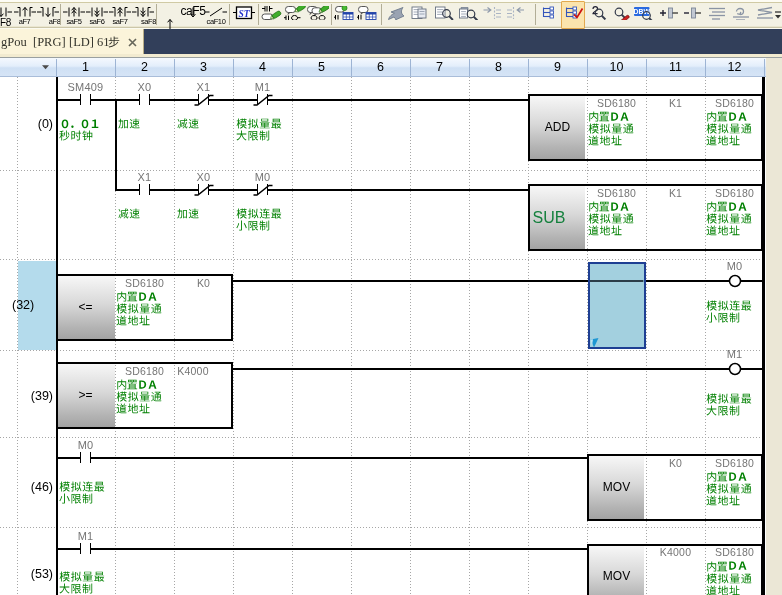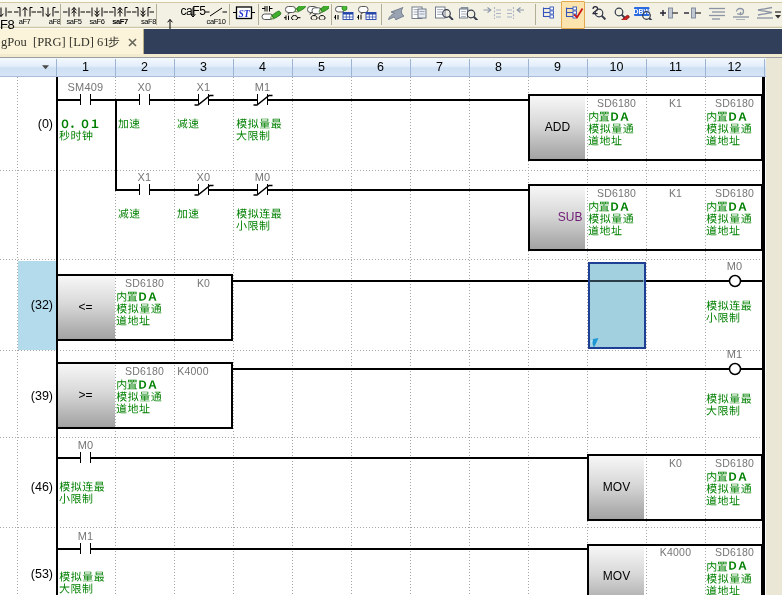--- a/index.html
+++ b/index.html
@@ -46,21 +46,21 @@
       <div style="position:absolute;left:-10px;top:2px;width:22px;height:26px;">
         <svg width="22" height="14" viewBox="0 0 22 14" style="position:absolute;left:0;top:4px">
           <line x1="6" y1="1.5" x2="6" y2="10.5" stroke="#000" stroke-width="1"></line>
           <line x1="16" y1="1.5" x2="16" y2="10.5" stroke="#000" stroke-width="1"></line>
           <line x1="0" y1="6" x2="4.5" y2="6" stroke="#000" stroke-width="1"></line>
           <line x1="17.5" y1="6" x2="22" y2="6" stroke="#000" stroke-width="1"></line>
           <line x1="11" y1="1.5" x2="11" y2="10.5" stroke="#000" stroke-width="1"></line>
           <path d="M8.6 7.7L11 10.5L13.4 7.7" fill="none" stroke="#000" stroke-width="1"></path>
         </svg>
       </div>
-      <div style="position:absolute;left:0px;top:17px;width:12px;font-size:13px;color:#000;letter-spacing:-0.4px">F8</div>
+      <div style="position:absolute;left:0px;top:17px;width:12px;font-size:10px;color:#000;letter-spacing:-0.4px">F8</div>
       <div style="position:absolute;left:13.5px;top:2px;width:22px;height:26px;">
         <svg width="22" height="14" viewBox="0 0 22 14" style="position:absolute;left:0;top:4px">
           <line x1="6" y1="1.5" x2="6" y2="10.5" stroke="#000" stroke-width="1"></line>
           <line x1="16" y1="1.5" x2="16" y2="10.5" stroke="#000" stroke-width="1"></line>
           <line x1="0" y1="6" x2="4.5" y2="6" stroke="#000" stroke-width="1"></line>
           <line x1="17.5" y1="6" x2="22" y2="6" stroke="#000" stroke-width="1"></line>
           <line x1="3.5" y1="1.5" x2="6" y2="1.5" stroke="#000" stroke-width="1"></line>
           <line x1="16" y1="1.5" x2="18.5" y2="1.5" stroke="#000" stroke-width="1"></line>
           <line x1="11" y1="1.5" x2="11" y2="10.5" stroke="#000" stroke-width="1"></line>
           <path d="M8.6 4.3L11 1.5L13.4 4.3" fill="none" stroke="#000" stroke-width="1"></path>
@@ -98,21 +98,21 @@
           <line x1="6" y1="1.5" x2="6" y2="10.5" stroke="#000" stroke-width="1"></line>
           <line x1="16" y1="1.5" x2="16" y2="10.5" stroke="#000" stroke-width="1"></line>
           <line x1="0" y1="6" x2="4.5" y2="6" stroke="#000" stroke-width="1"></line>
           <line x1="17.5" y1="6" x2="22" y2="6" stroke="#000" stroke-width="1"></line>
           <line x1="11" y1="1.5" x2="11" y2="10.5" stroke="#000" stroke-width="1"></line>
           <path d="M8.6 7.7L11 10.5L13.4 7.7" fill="none" stroke="#000" stroke-width="1"></path>
           <path d="M8.6 4.7L11 7.5L13.4 4.7" fill="none" stroke="#000" stroke-width="1"></path>
         </svg>
         <div style="position:absolute;left:-2px;top:15px;width:26px;text-align:center;font-size:7.5px;color:#000;letter-spacing:-0.4px">saF6</div>
       </div>
-      <div style="position:absolute;left:109px;top:2px;width:22px;height:26px;font-weight:bold;">
+      <div style="position:absolute;left:109px;top:2px;width:22px;height:26px;">
         <svg width="22" height="14" viewBox="0 0 22 14" style="position:absolute;left:0;top:4px">
           <line x1="6" y1="1.5" x2="6" y2="10.5" stroke="#000" stroke-width="1"></line>
           <line x1="16" y1="1.5" x2="16" y2="10.5" stroke="#000" stroke-width="1"></line>
           <line x1="0" y1="6" x2="4.5" y2="6" stroke="#000" stroke-width="1"></line>
           <line x1="17.5" y1="6" x2="22" y2="6" stroke="#000" stroke-width="1"></line>
           <line x1="3.5" y1="1.5" x2="6" y2="1.5" stroke="#000" stroke-width="1"></line>
           <line x1="16" y1="1.5" x2="18.5" y2="1.5" stroke="#000" stroke-width="1"></line>
           <line x1="11" y1="1.5" x2="11" y2="10.5" stroke="#000" stroke-width="1"></line>
           <path d="M8.6 4.3L11 1.5L13.4 4.3" fill="none" stroke="#000" stroke-width="1"></path>
           <path d="M8.6 7.3L11 4.5L13.4 7.3" fill="none" stroke="#000" stroke-width="1"></path>
@@ -635,21 +635,21 @@
     </svg>
     <svg style="position:absolute;left:236px;top:219.5px;overflow:visible" width="34" height="11" viewBox="0 0 3091 1000" fill="#008000">
       <g transform="translate(0,880) scale(1,-1)">
         <use href="#r5C0F" x="0"></use>
         <use href="#r9650" x="1045"></use>
         <use href="#r5236" x="2090"></use>
       </g>
     </svg>
     <div style="position:absolute;left:528px;top:184px;width:235px;height:66.5px;border:2px solid #000;box-sizing:border-box"></div>
     <div style="position:absolute;left:530px;top:186px;width:55px;height:62.5px;background:linear-gradient(180deg,#f7f7f7 0%,#d8d8d8 45%,#b3b3b3 82%,#a3a3a3 100%)"></div>
-    <div style="position:absolute;left:532.5px;top:210.5px;width:50px;height:13px;line-height:13px;font-size:12px;color:#701a75;text-align:right">SUB</div>
+    <div style="position:absolute;left:532.5px;top:210.5px;width:50px;height:13px;line-height:13px;font-size:16px;color:#15803d;text-align:left">SUB</div>
     <div style="position:absolute;left:588px;top:186.5px;width:57px;height:12px;line-height:12px;font-size:10.5px;color:#757575;text-align:center;letter-spacing:0.2px">SD6180</div>
     <svg style="position:absolute;left:588px;top:201px;overflow:visible" width="22" height="11" viewBox="0 0 1955 1000" fill="#008000">
       <g transform="translate(0,880) scale(1,-1)">
         <use href="#r5185" x="0"></use>
         <use href="#r7F6E" x="954"></use>
       </g>
     </svg>
     <svg style="position:absolute;left:609px;top:200.5px;overflow:visible" width="21" height="11" viewBox="0 0 1909 1000" fill="#008000">
       <g transform="translate(0,880) scale(1,-1)">
         <use href="#bFF24" x="0"></use>
@@ -694,21 +694,21 @@
       </g>
     </svg>
     <svg style="position:absolute;left:706px;top:225px;overflow:visible" width="34" height="11" viewBox="0 0 3091 1000" fill="#008000">
       <g transform="translate(0,880) scale(1,-1)">
         <use href="#r9053" x="0"></use>
         <use href="#r5730" x="1045"></use>
         <use href="#r5740" x="2090"></use>
       </g>
     </svg>
     <div style="position:absolute;left:233px;top:279.5px;width:529px;height:2px;background:#000"></div>
-    <div style="position:absolute;left:12px;top:299px;width:41px;height:13px;line-height:13px;font-size:12.5px;color:#000;text-align:right">(32)</div>
+    <div style="position:absolute;left:12px;top:299px;width:41px;height:13px;line-height:13px;font-size:12.5px;color:#000;text-align:left">(32)</div>
     <div style="position:absolute;left:56px;top:274px;width:177px;height:66.5px;border:2px solid #000;box-sizing:border-box"></div>
     <div style="position:absolute;left:58px;top:276px;width:57px;height:62.5px;background:linear-gradient(180deg,#f7f7f7 0%,#d8d8d8 45%,#b3b3b3 82%,#a3a3a3 100%)"></div>
     <div style="position:absolute;left:60.5px;top:300.5px;width:50px;height:13px;line-height:13px;font-size:12px;color:#000;text-align:center">&lt;=</div>
     <div style="position:absolute;left:116px;top:276.5px;width:57px;height:12px;line-height:12px;font-size:10.5px;color:#757575;text-align:center;letter-spacing:0.2px">SD6180</div>
     <svg style="position:absolute;left:116px;top:291px;overflow:visible" width="22" height="11" viewBox="0 0 1955 1000" fill="#008000">
       <g transform="translate(0,880) scale(1,-1)">
         <use href="#r5185" x="0"></use>
         <use href="#r7F6E" x="954"></use>
       </g>
     </svg>

